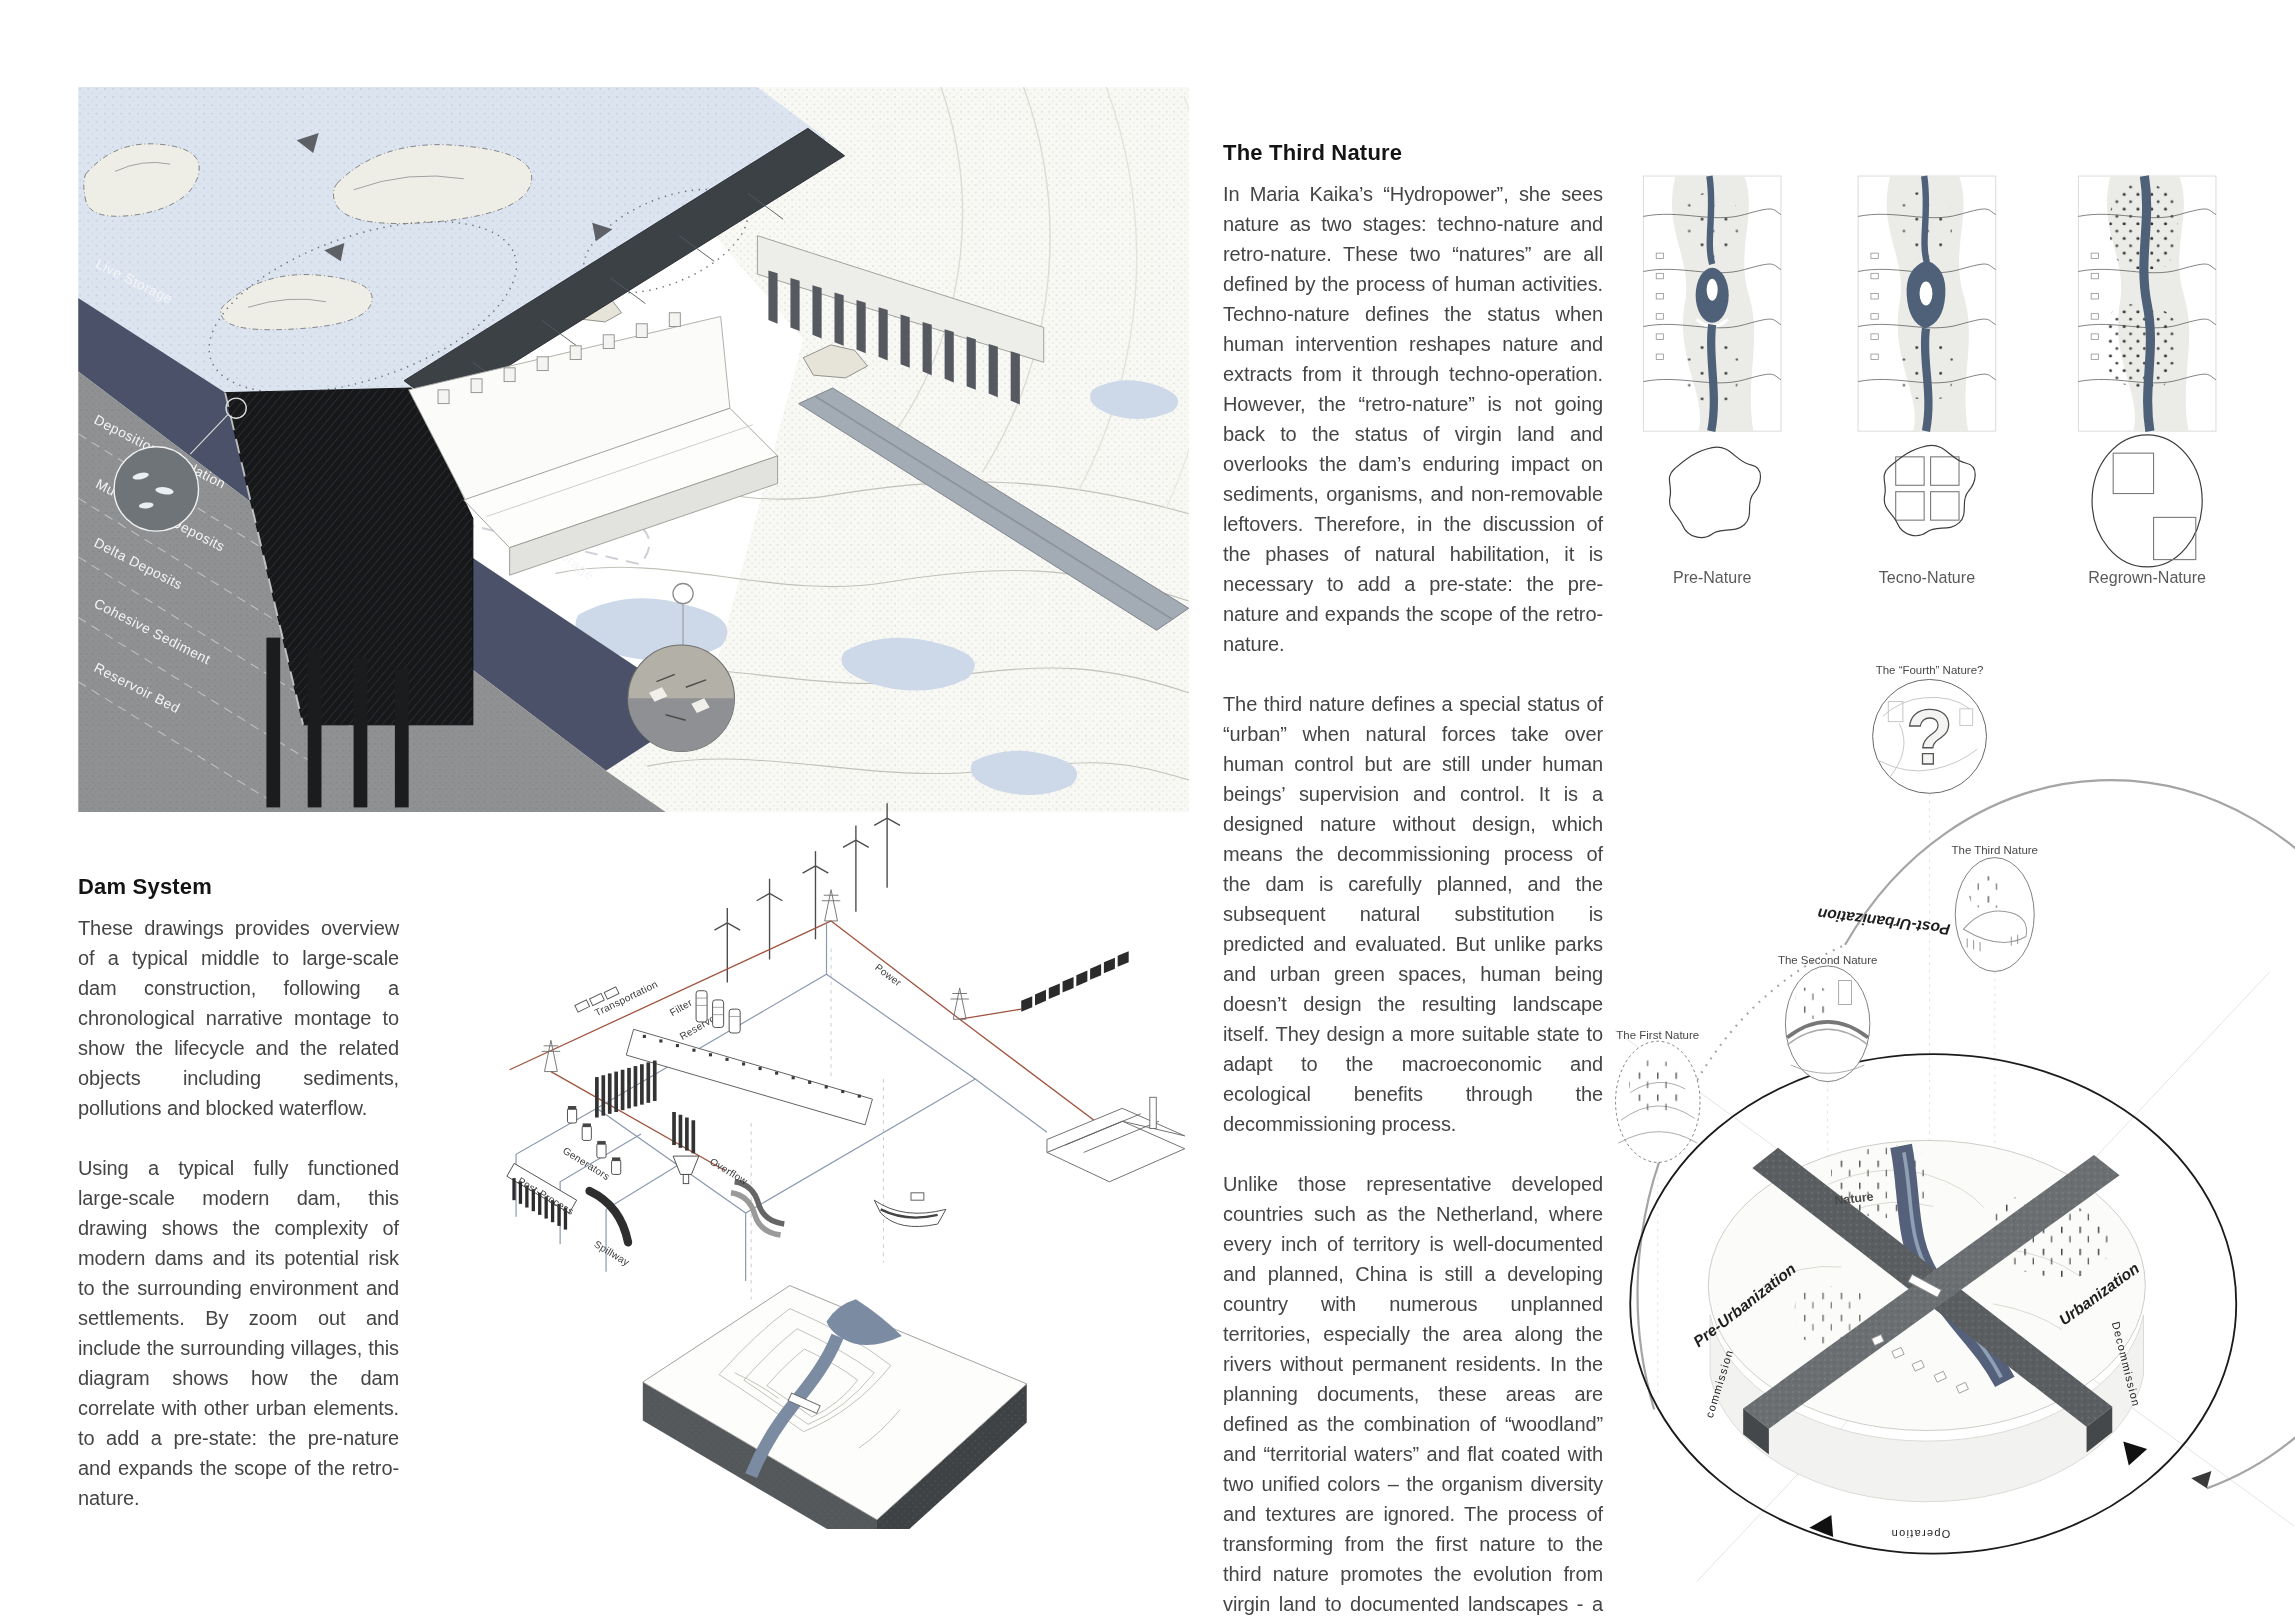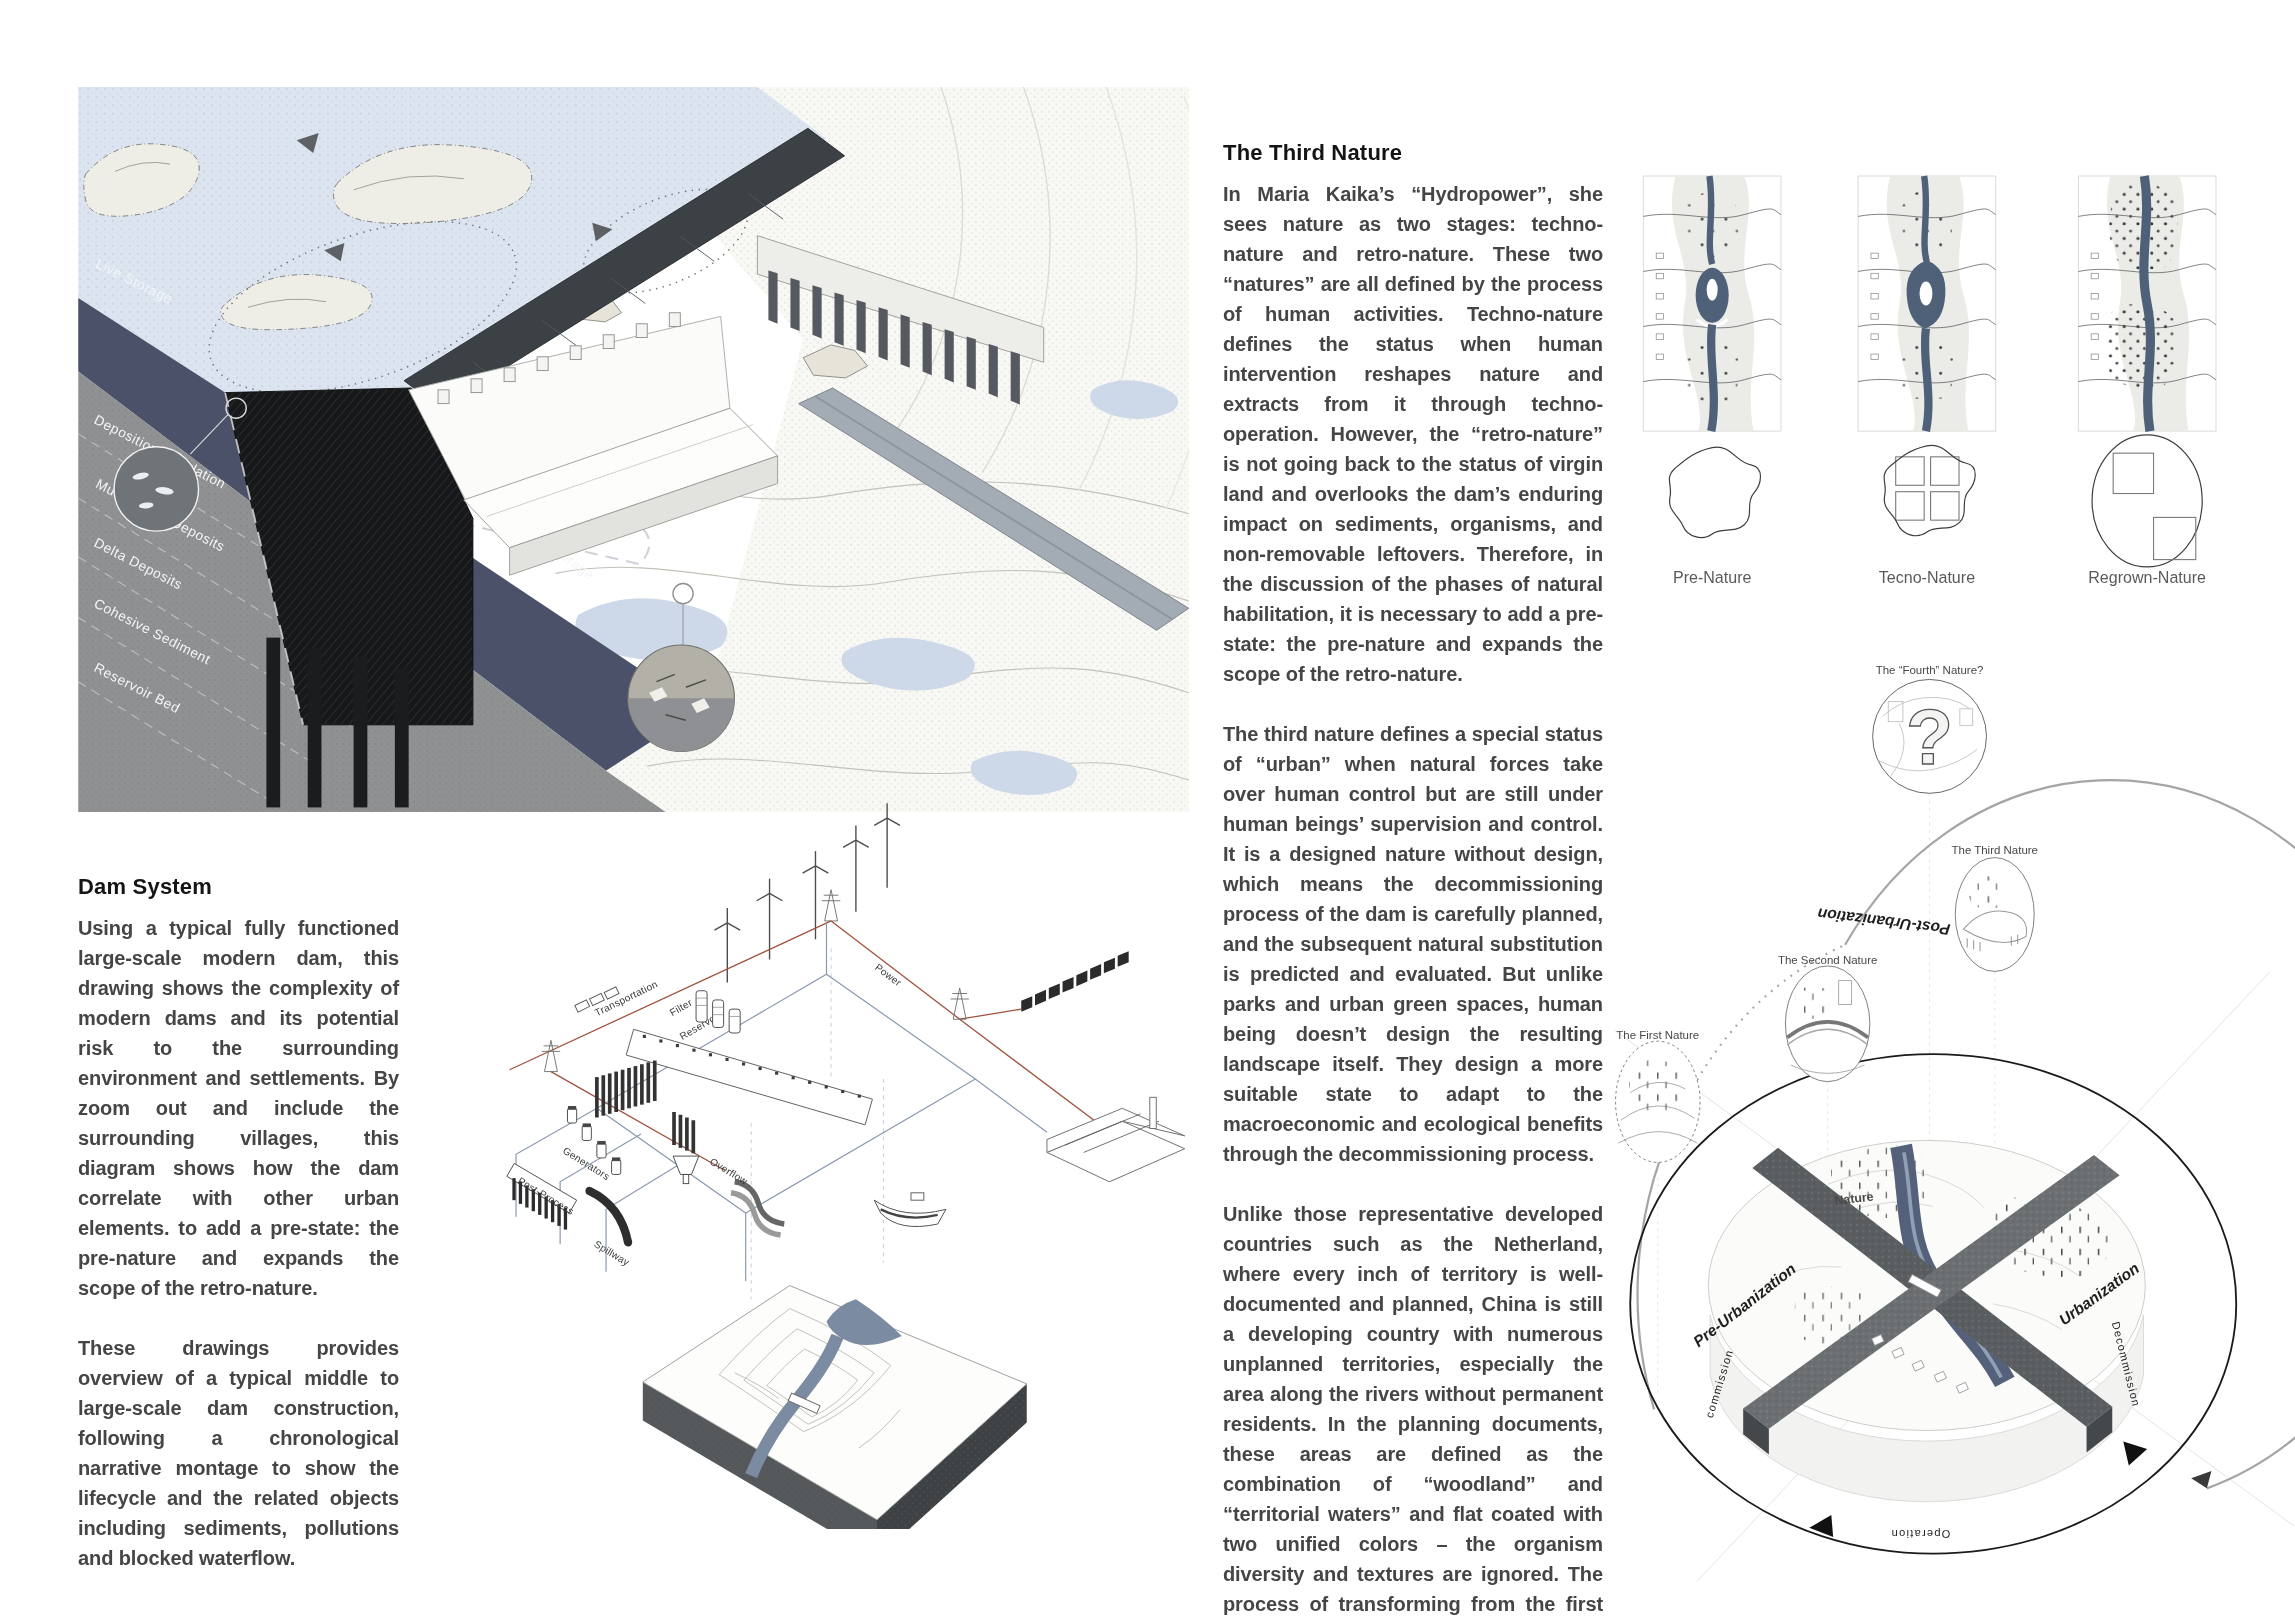--- a/index.html
+++ b/index.html
@@ -1,21 +1,21 @@
 <!DOCTYPE html>
 <html style="font-size:14.7px"><head>
 <meta charset="utf-8">
 <style>
   html,body{margin:0;padding:0;background:#ffffff;}
   .page{position:relative;width:2296px;height:1623px;background:#ffffff;overflow:hidden;
         font-family:"Liberation Sans",sans-serif;}
   .textcol{position:absolute;color:#454545;font-size:20px;line-height:30px;
            text-align:justify;letter-spacing:-0.1px;}
   .textcol h3{font-size:22px;color:#141414;margin:0 0 11px 0;letter-spacing:0.2px;}
-  .textcol p{margin:0 0 30px 0;font-weight:bold;}
+  .textcol p{margin:0 0 30px 0;}
   svg{display:block;font-family:"Liberation Sans",sans-serif;}
   svg text{user-select:none;}
   .wlab{fill:#f4f5f7;font-size:15px;letter-spacing:0.6px;}
   .slab{fill:#3c3c3c;font-size:11px;letter-spacing:0.3px;}
   .maplab{fill:#5a5a5a;font-size:17.5px;}
   .stagelab{fill:#474747;font-size:12.5px;}
   .biglab{fill:#1e1e1e;font-size:17px;font-weight:bold;font-style:italic;}
   .ringlab{fill:#222;font-size:12px;letter-spacing:1.4px;}
 </style>
 </head>
@@ -189,22 +189,22 @@
         </g>
       <g fill="#f0efe9">
           <polygon points="622,660 636,654 642,664 628,670"></polygon>
           <polygon points="668,672 682,666 688,676 674,682"></polygon>
         </g>
     </g>
   </svg>
 
   <div class="textcol" style="left:78px;top:872px;width:321px;">
     <h3>Dam System</h3>
+    <p>These drawings provides overview of a typical middle to large-scale dam construction, following a chronological narrative montage to show the lifecycle and the related objects including sediments,  pollutions and blocked waterflow.</p>
     <p>Using a typical fully functioned large-scale modern dam, this drawing shows the complexity of modern dams and its potential risk to the surrounding environment and settlements. By zoom out and include the surrounding villages, this diagram shows how the dam correlate with other urban elements. to add a pre-state: the pre-nature and expands the scope of the retro-nature.</p>
-    <p>These drawings provides overview of a typical middle to large-scale dam construction, following a chronological narrative montage to show the lifecycle and the related objects including sediments,  pollutions and blocked waterflow.</p>
   </div>
 
   <svg style="position:absolute;left:459px;top:785px;" width="735" height="744" viewBox="0 0 800 810">
     <defs>
       <pattern id="d2speck" width="8" height="8" patternUnits="userSpaceOnUse">
         <circle cx="2" cy="2" r="0.9" fill="#5d6063"></circle>
           <circle cx="6" cy="6" r="0.8" fill="#6a6d70"></circle>
       </pattern>
     </defs>
 

